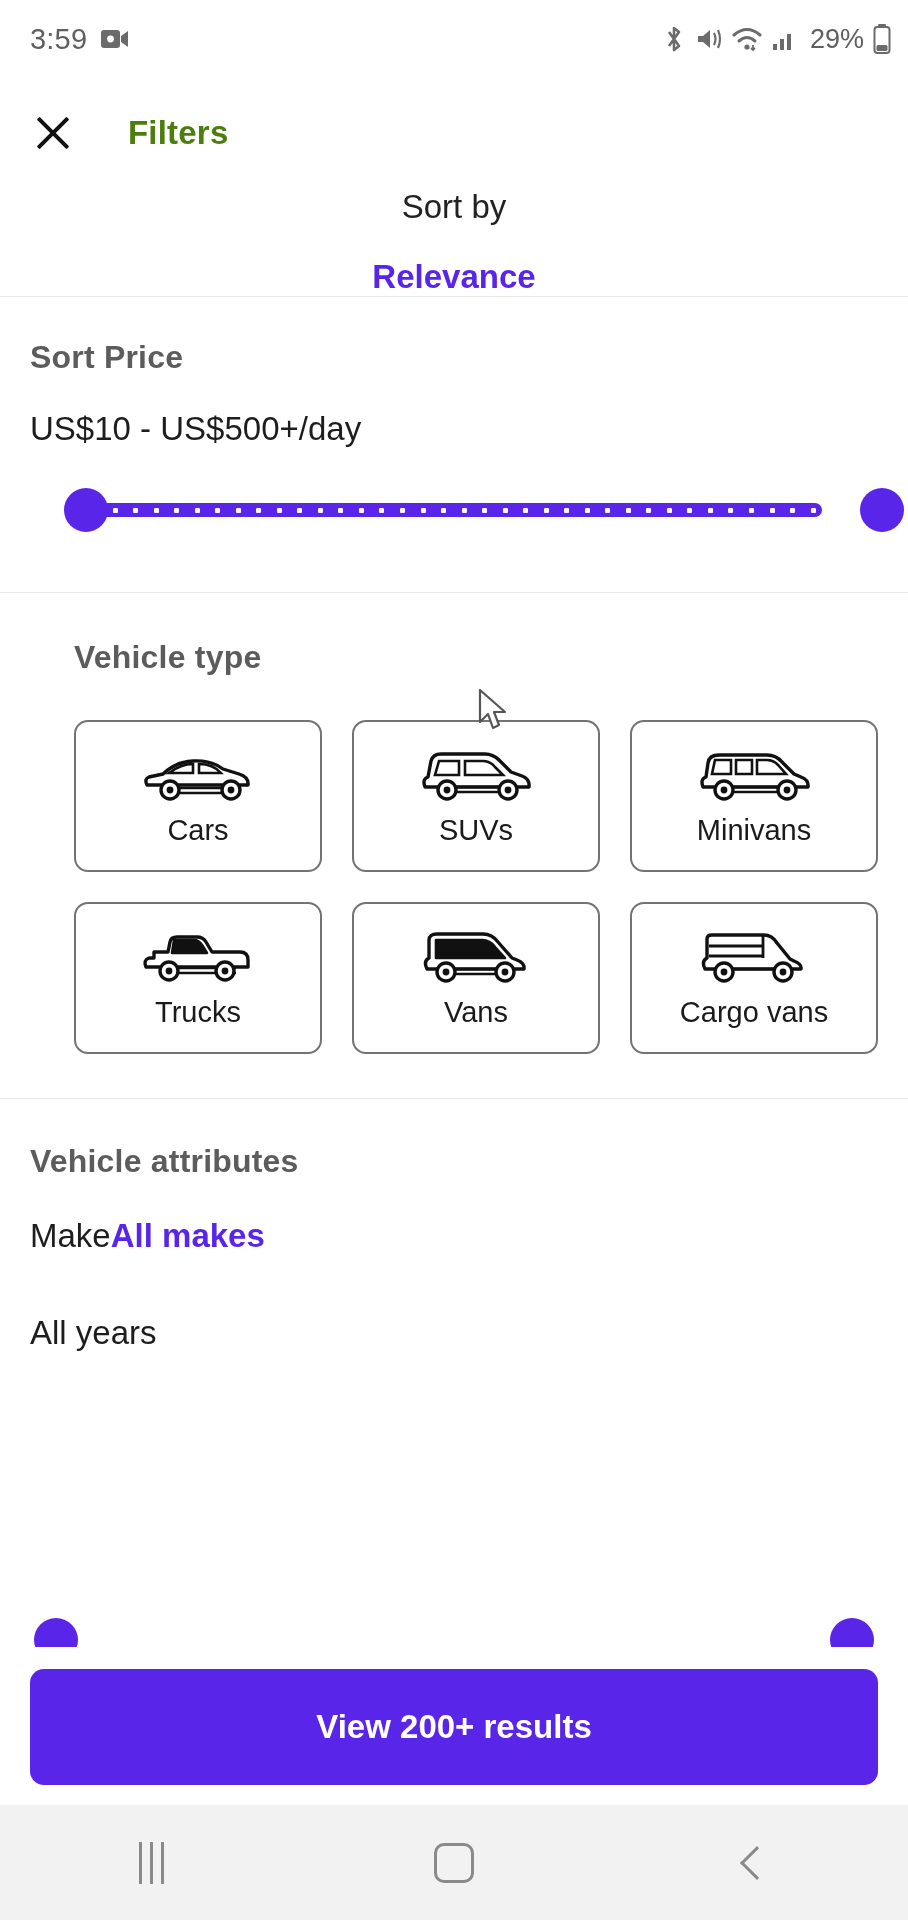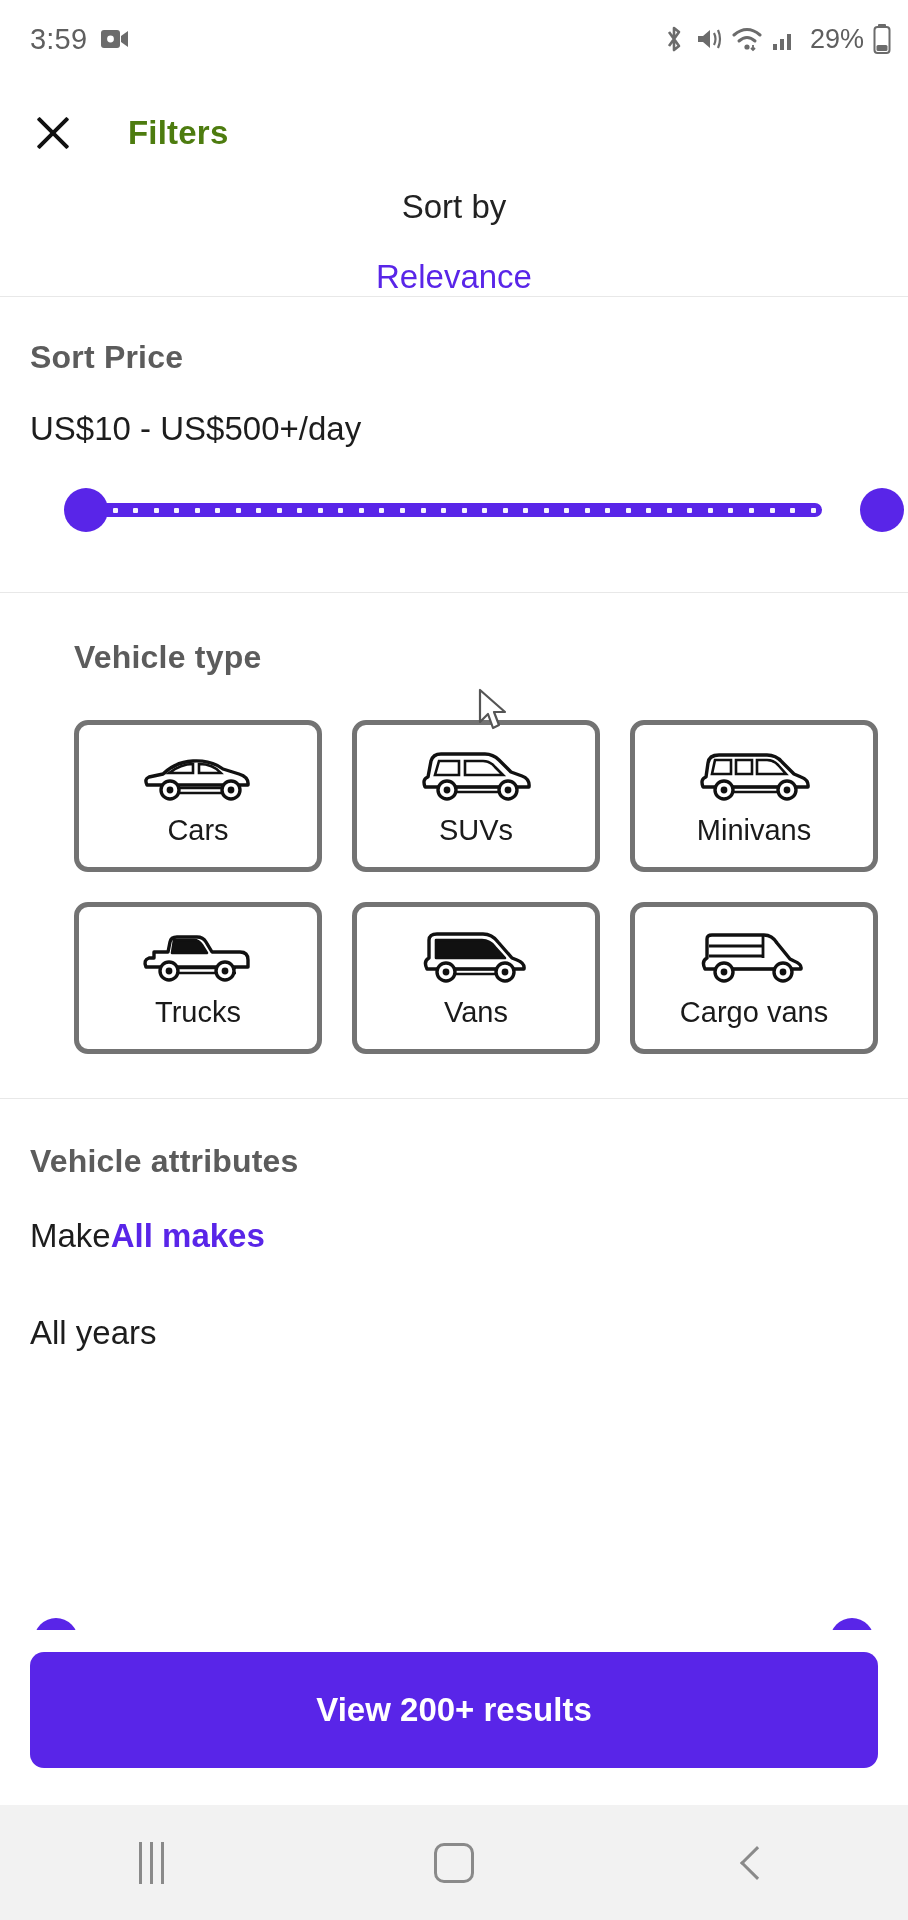--- a/index.html
+++ b/index.html
@@ -51,21 +51,21 @@
   
   .divider{ height:1px; background:#e8e8e8; width:100%; }
   .section{ padding:0 30px; }
 
   
   .sort-row{
     height:108px;
     display:flex; align-items:center; justify-content:space-between;flex-direction:column;
   }
   .sort-label{ font-size:33px; color:#222; }
-  .sort-value{ font-size:33px; font-weight:normal; color:#5925E8; }
+  .sort-value{ font-size:33px; font-weight:bold; color:#5925E8; }
 
   
   .price-block{ padding-top:42px; padding-bottom:34px; }
   .sec-head{
     font-size:32px; font-weight:bold; color:#5c5c5c;
     letter-spacing:.2px;
   }
   .price-text{ font-size:33px; color:#1d1d1d; margin-top:34px; }
 
   .slider-wrap{
@@ -90,21 +90,21 @@
   
   .vt-block{ padding-top:46px; padding-bottom:44px;margin-left:44px; }
   .vt-grid{
     display:grid;
     grid-template-columns:repeat(3,1fr);
     gap:30px 30px;
     margin-top:44px;
   }
   .vt-card{
     height:152px;
-    border:5px solid #737373;
+    border:2px solid #737373;
     border-radius:14px;
     background:#fff;
     display:flex; flex-direction:column;
     align-items:center; justify-content:center;
     gap:10px;
     cursor:pointer;
   }
   .vt-ico{ height:58px; display:flex; align-items:center; justify-content:center; }
   .vt-label{ font-size:29px; color:#1a1a1a; }
 
@@ -120,21 +120,21 @@
 
   
   .peek{
     position:absolute; left:0; right:0; top:1618px; height:44px;
     overflow:hidden;
   }
   .peek .thumb{ top:22px; }
 
   
   .footer{
-    position:absolute; left:0; right:0; bottom:126px;
+    position:absolute; left:0; right:0; bottom:109px;
     background:#fff;
     padding:22px 30px 26px 30px;
   }
   .cta{
     width:100%; height:116px;
     background:#5925E8; color:#fff;
     border:none; border-radius:14px;
     font-family:"Liberation Sans",sans-serif;
     font-size:33px; font-weight:bold;
     cursor:pointer;

